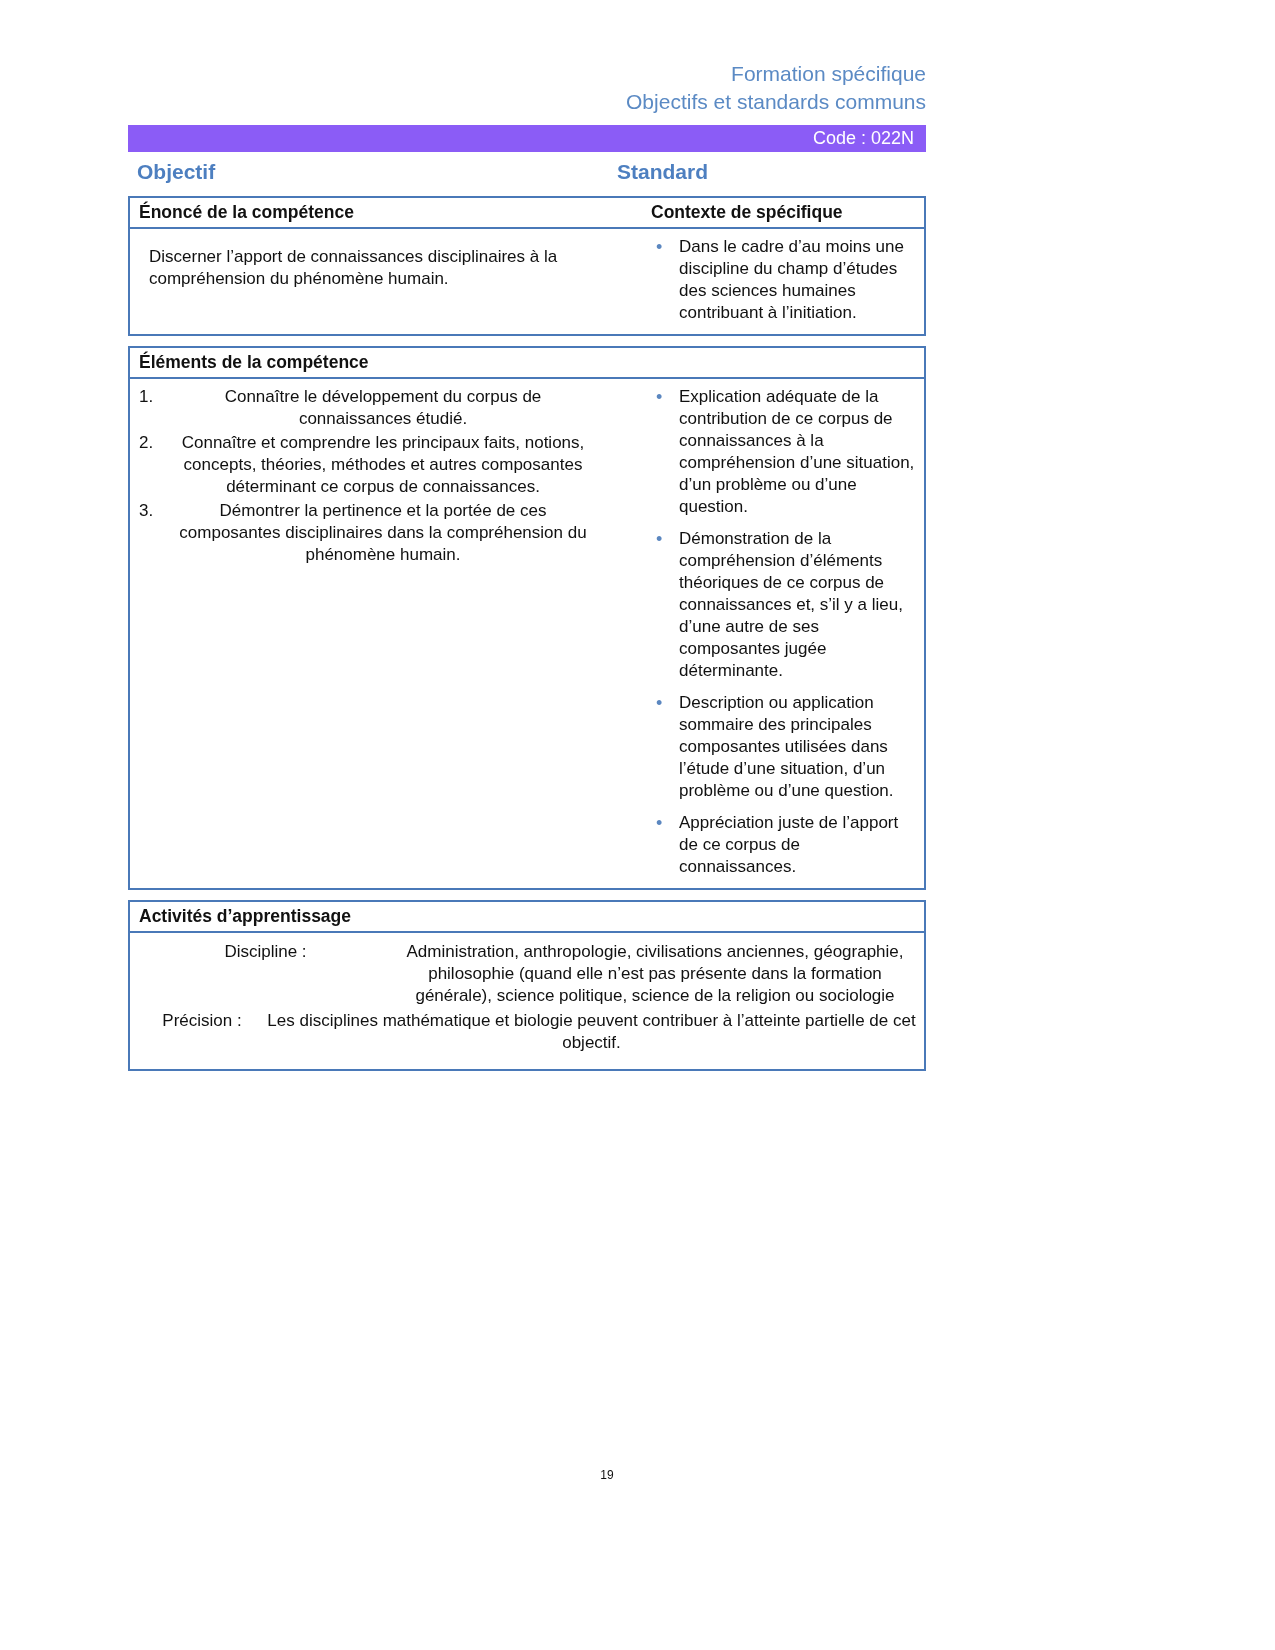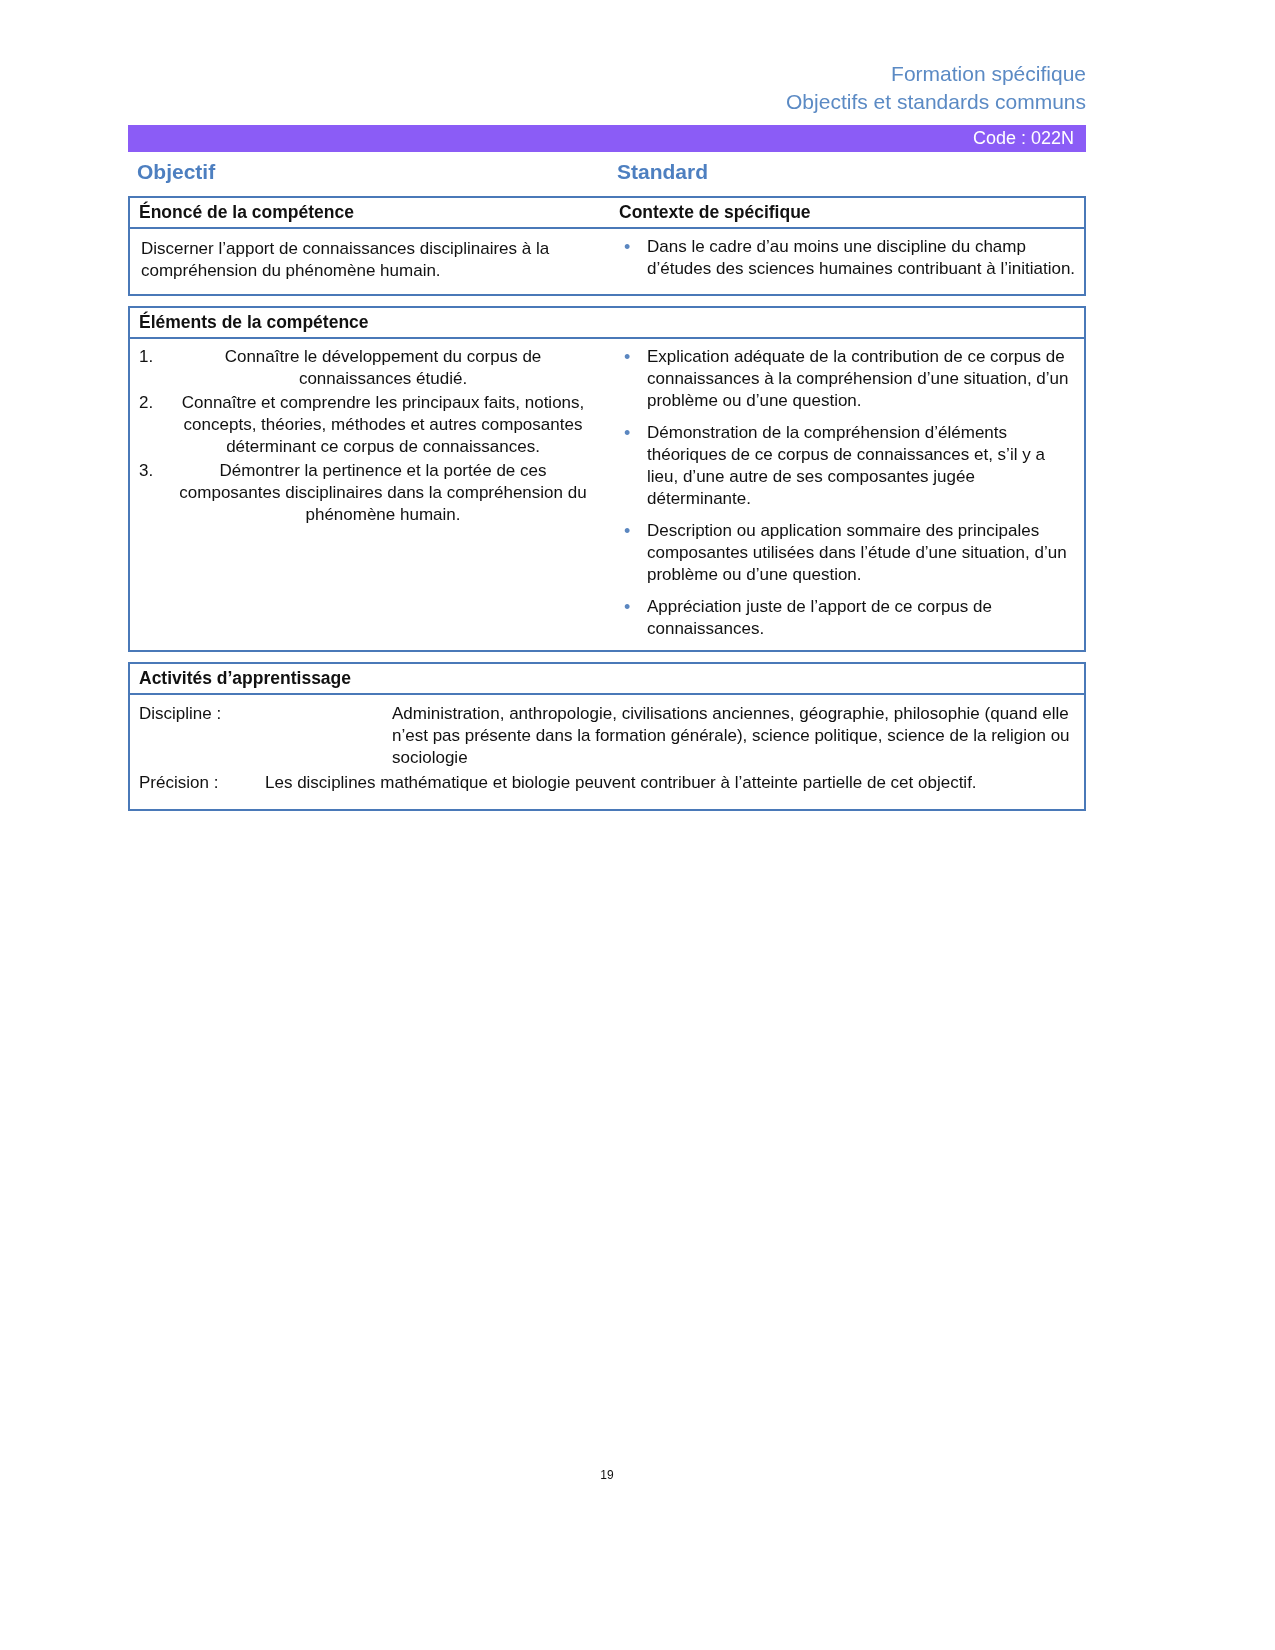--- a/index.html
+++ b/index.html
@@ -11,21 +11,21 @@
     background: #ffffff;
     font-family: "Liberation Sans", sans-serif;
     font-size: 17px;
     color: #111111;
     overflow: hidden;
   }
   .content {
     position: absolute;
     left: 128px;
     top: 0;
-    width: 958px;
+    width: 798px;
   }
   .doc-header {
     margin-top: 60px;
     text-align: right;
     color: #5b8ac4;
     font-size: 21px;
     line-height: 28px;
   }
   .code-bar {
     margin-top: 9px;
@@ -48,30 +48,30 @@
     font-size: 21px;
   }
   .col-left  { width: 489px; padding-left: 9px; padding-right: 20px; }
   .col-right { flex: 1; padding-right: 8px; }
 
   .tbox {
     border: 2px solid #4a79b8;
     margin-bottom: 10px;
     background: #ffffff;
   }
-  .trow { display: flex; }
+  .trow { display: flex; gap: 32px; }
   .thead { border-bottom: 2px solid #4a79b8; }
   .th {
     font-weight: bold;
     padding-top: 4px;
     padding-bottom: 4px;
     font-size: 17.5px;
   }
   .cell { padding-top: 7px; padding-bottom: 10px; }
-  .cell p { margin: 2px; line-height: 22px; }
+  .cell p { margin: 10px; line-height: 22px; }
 
   .bullet-row { display: flex; margin-bottom: 10px; }
   .bullet-row:last-child { margin-bottom: 0; }
   .bullet {
     width: 28px;
     padding-left: 5px;
     color: #5b87c0;
     line-height: 22px;
     font-size: 18px;
   }
@@ -81,21 +81,21 @@
   .num { width: 28px; line-height: 22px; }
   .ntext { flex: 1; line-height: 22px; text-align: center; }
 
   .act-head {
     font-weight: bold;
     font-size: 17.5px;
     padding: 4px 9px;
     border-bottom: 2px solid #4a79b8;
   }
   .act-body { padding: 8px 0 12px 0; }
-  .act-row { display: flex; padding-left: 9px; margin-bottom: 3px; }
+  .act-row { display: flex; padding-left: 9px; margin-bottom: 3px; text-align: center; }
   .act-label { line-height: 22px; }
   .act-label.wide { width: 253px; }
   .act-label.narrow { width: 126px; }
   .act-text { flex: 1; padding-right: 6px; line-height: 22px; }
 
   .page-number {
     position: absolute;
     top: 1468px;
     left: 128px;
     width: 958px;

